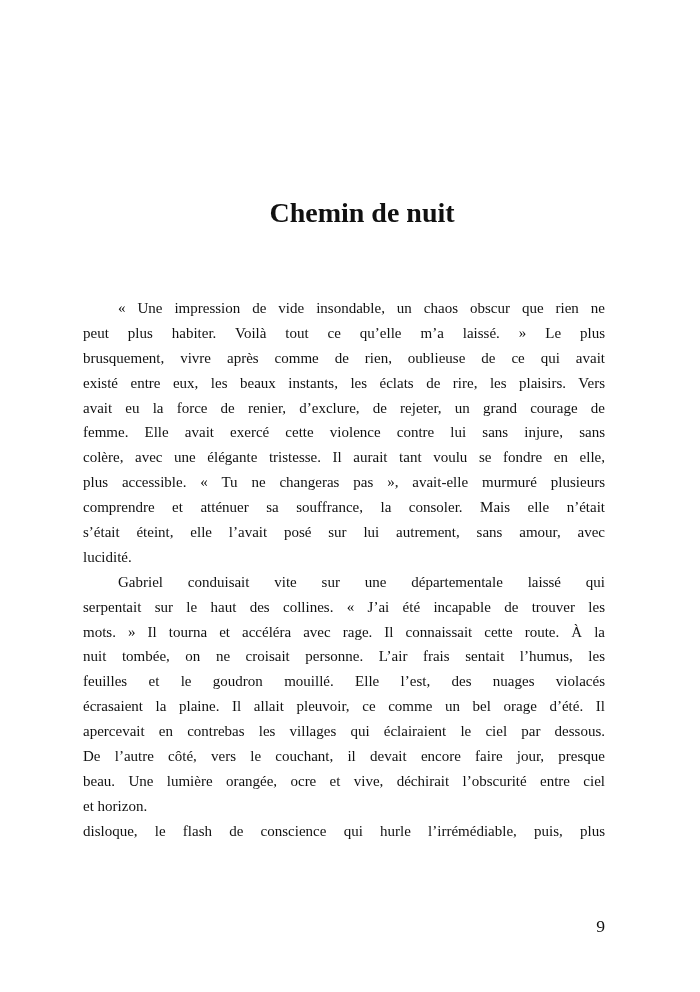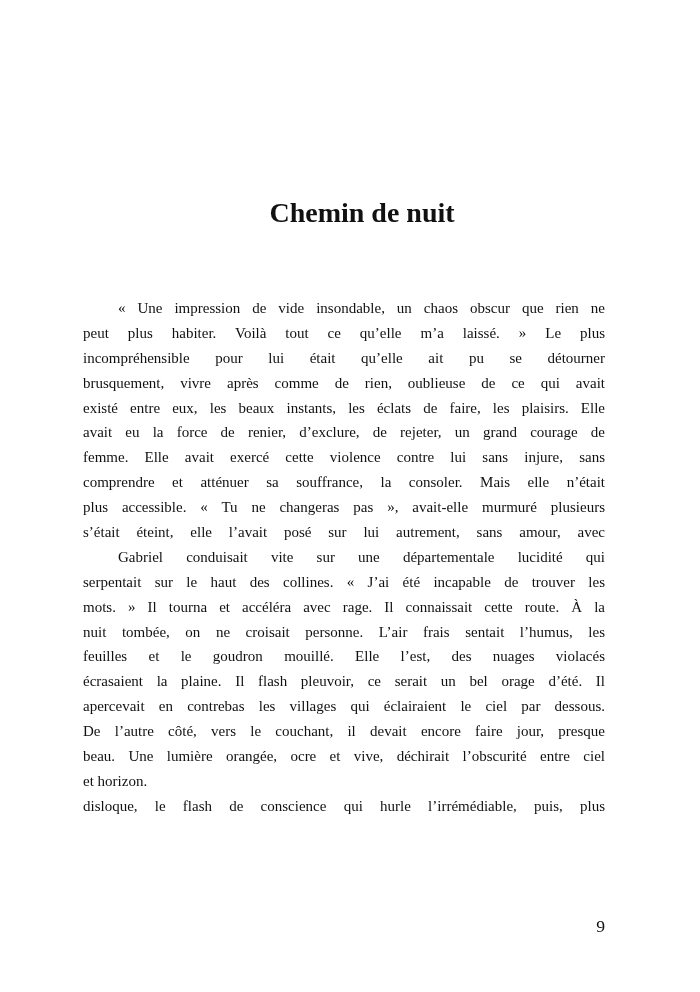--- a/index.html
+++ b/index.html
@@ -69,36 +69,37 @@
 </head>
 <body>
 
 <div class="page">
   <h1 class="chapter-title">Chemin de nuit</h1>
 
   <div class="body-text">
     <div>
       <span class="line indent">« Une impression de vide insondable, un chaos obscur que rien ne</span>
       <span class="line">peut plus habiter. Voilà tout ce qu’elle m’a laissé. » Le plus</span>
-      <span class="line">incompréhensible pour lui était qu’elle ait pu se détourner</span>
       <span class="line">brusquement, vivre après comme de rien, oublieuse de ce qui avait</span>
-      <span class="line">existé entre eux, les beaux instants, les éclats de faire, les plaisirs. Elle</span>
+      <span class="line">existé entre eux, les beaux instants, les éclats de rire, les plaisirs. Vers</span>
       <span class="line">avait eu la force de renier, d’exclure, de rejeter, un grand courage de</span>
       <span class="line">femme. Elle avait exercé cette violence contre lui sans injure, sans</span>
+      <span class="line">colère, avec une élégante tristesse. Il aurait tant voulu se fondre en elle,</span>
+      <span class="line">plus accessible. « Tu ne changeras pas », avait-elle murmuré plusieurs</span>
       <span class="line">comprendre et atténuer sa souffrance, la consoler. Mais elle n’était</span>
-      <span class="line">plus accessible. « Tu ne changeras pas », avait-elle murmuré plusieurs</span>
       <span class="line">s’était éteint, elle l’avait posé sur lui autrement, sans amour, avec</span>
+      <span class="line last">lucidité.</span>
     </div>
     <div>
-      <span class="line indent">Gabriel conduisait vite sur une départementale lucidité qui</span>
+      <span class="line indent">Gabriel conduisait vite sur une départementale laissé qui</span>
       <span class="line">serpentait sur le haut des collines. « J’ai été incapable de trouver les</span>
       <span class="line">mots. » Il tourna et accéléra avec rage. Il connaissait cette route. À la</span>
       <span class="line">nuit tombée, on ne croisait personne. L’air frais sentait l’humus, les</span>
       <span class="line">feuilles et le goudron mouillé. Elle l’est, des nuages violacés</span>
-      <span class="line">écrasaient la plaine. Il flash pleuvoir, ce serait un bel orage d’été. Il</span>
+      <span class="line">écrasaient la plaine. Il allait pleuvoir, ce comme un bel orage d’été. Il</span>
       <span class="line">apercevait en contrebas les villages qui éclairaient le ciel par dessous.</span>
       <span class="line">De l’autre côté, vers le couchant, il devait encore faire jour, presque</span>
       <span class="line">beau. Une lumière orangée, ocre et vive, déchirait l’obscurité entre ciel</span>
       <span class="line last">et horizon.</span>
     </div>
     <div>
       <span class="line">disloque, le flash de conscience qui hurle l’irrémédiable, puis, plus</span>
     </div>
   </div>
 

